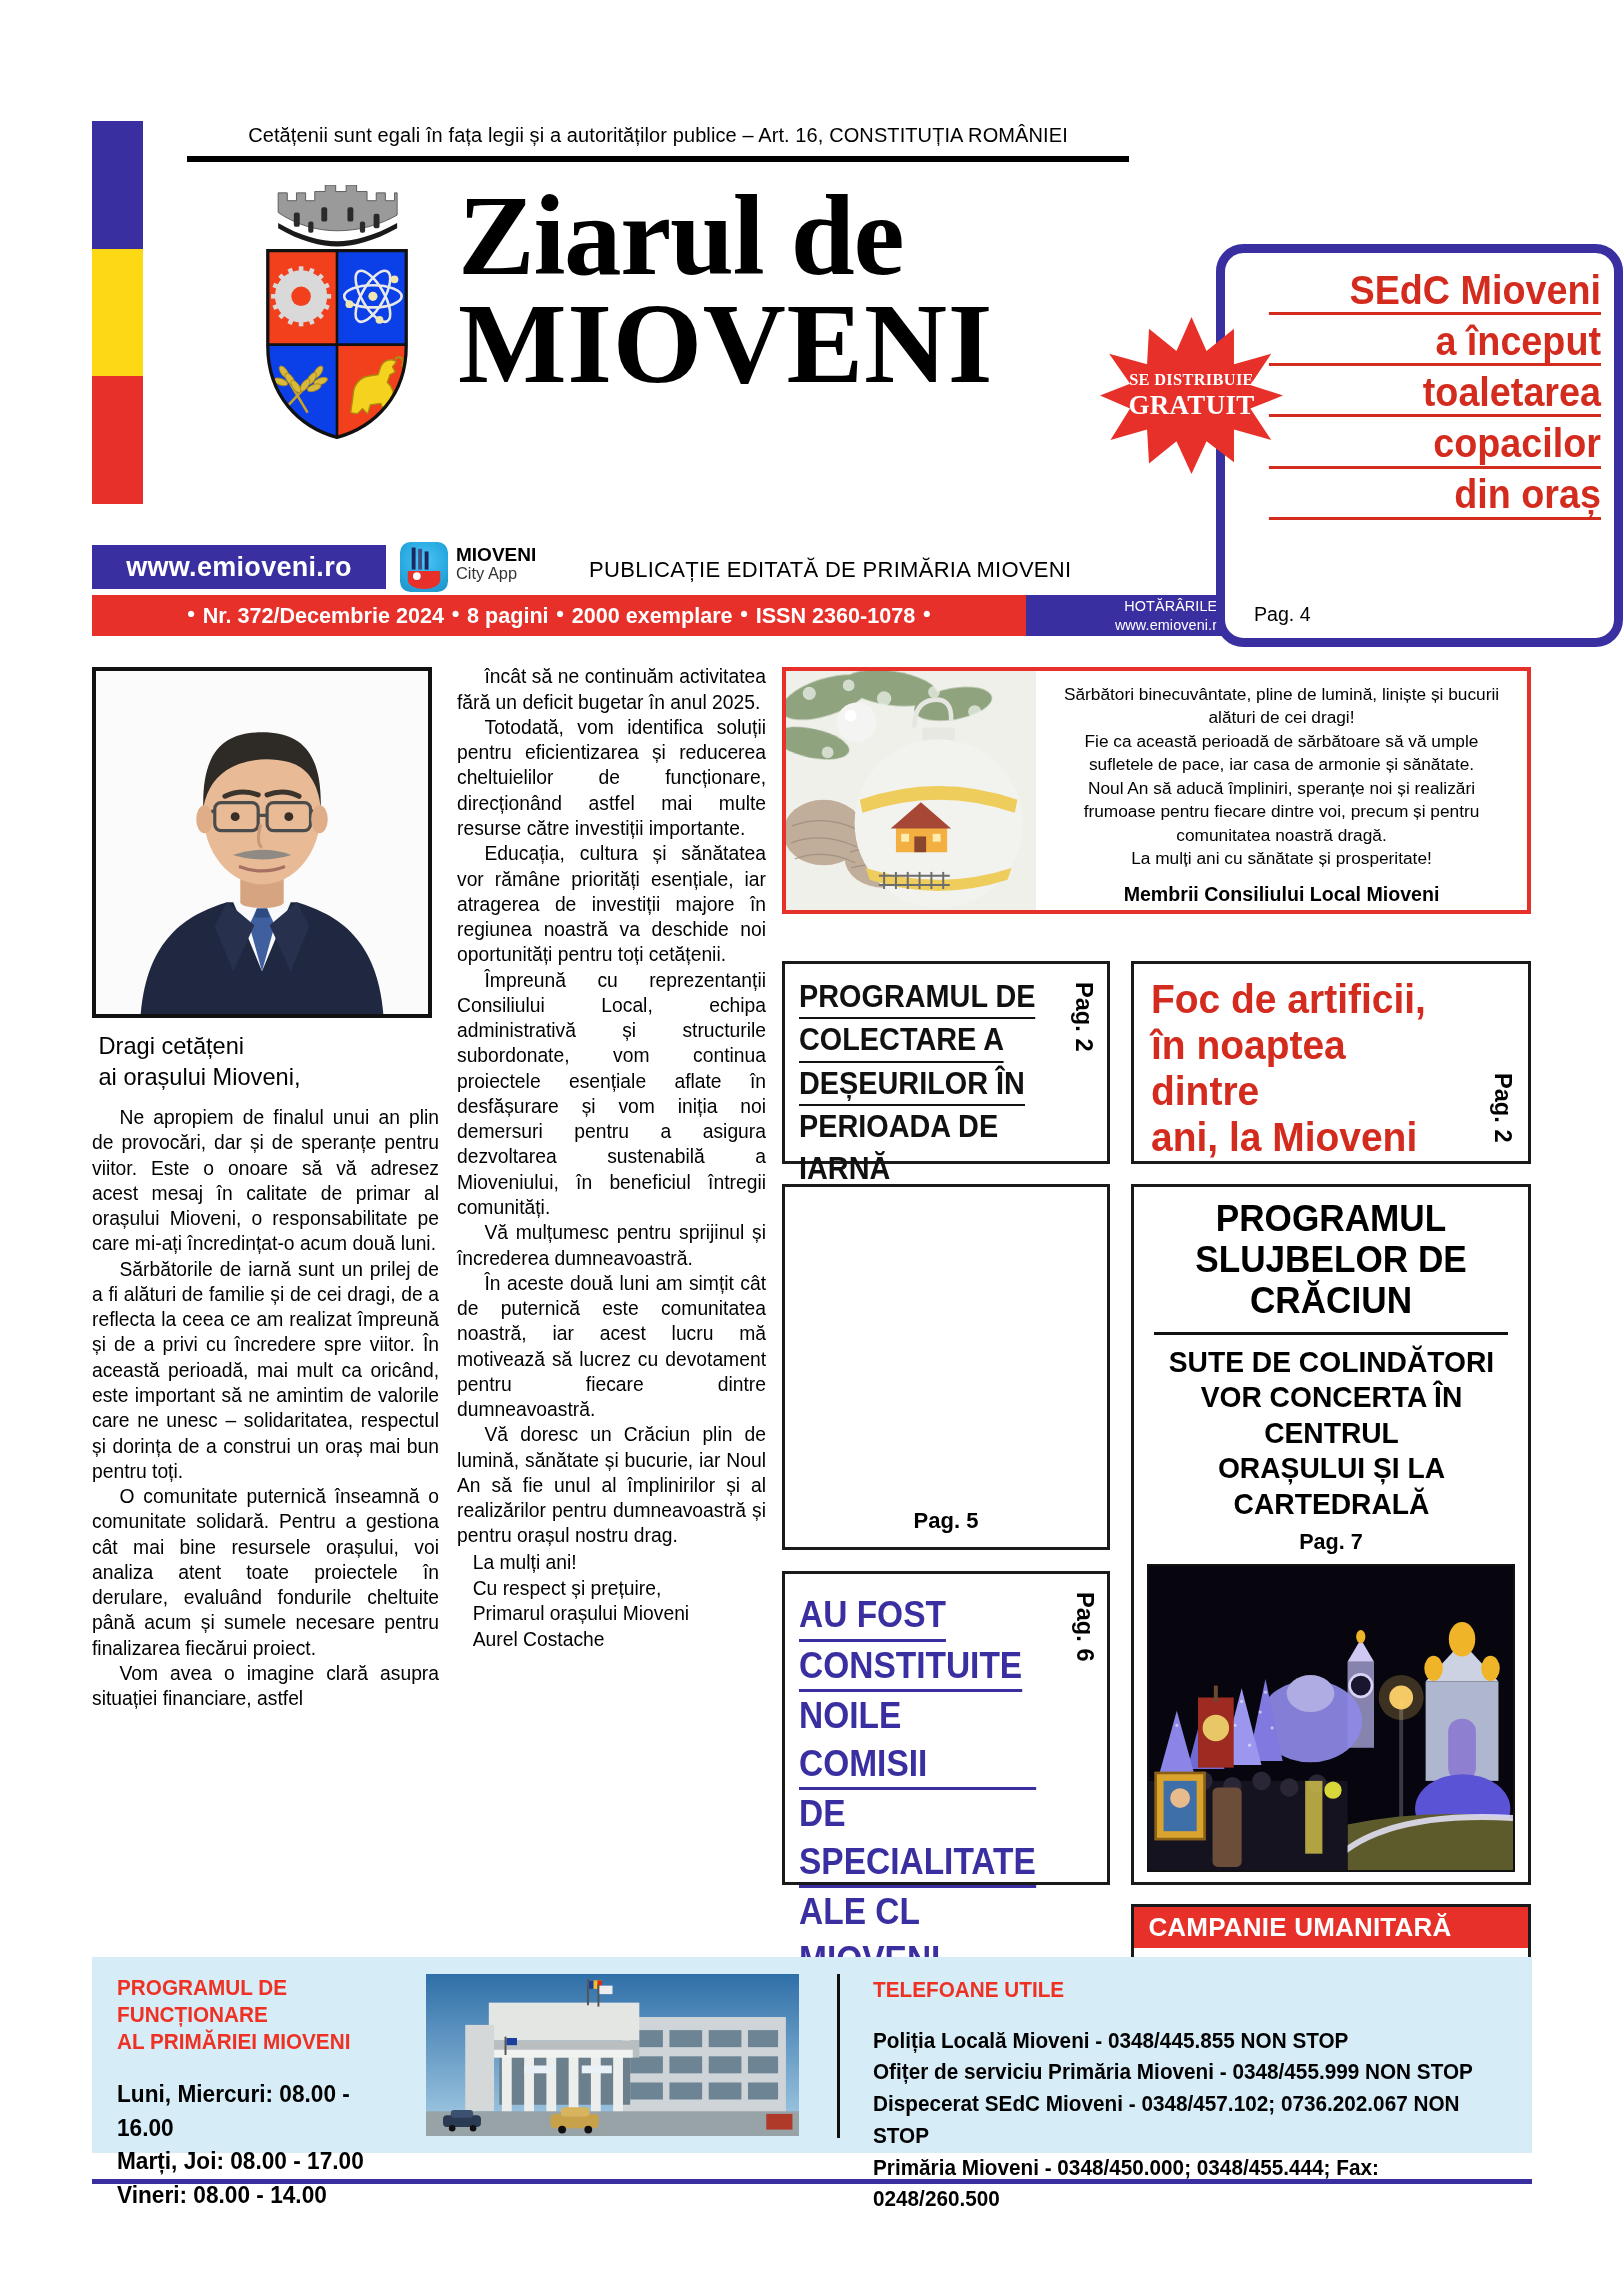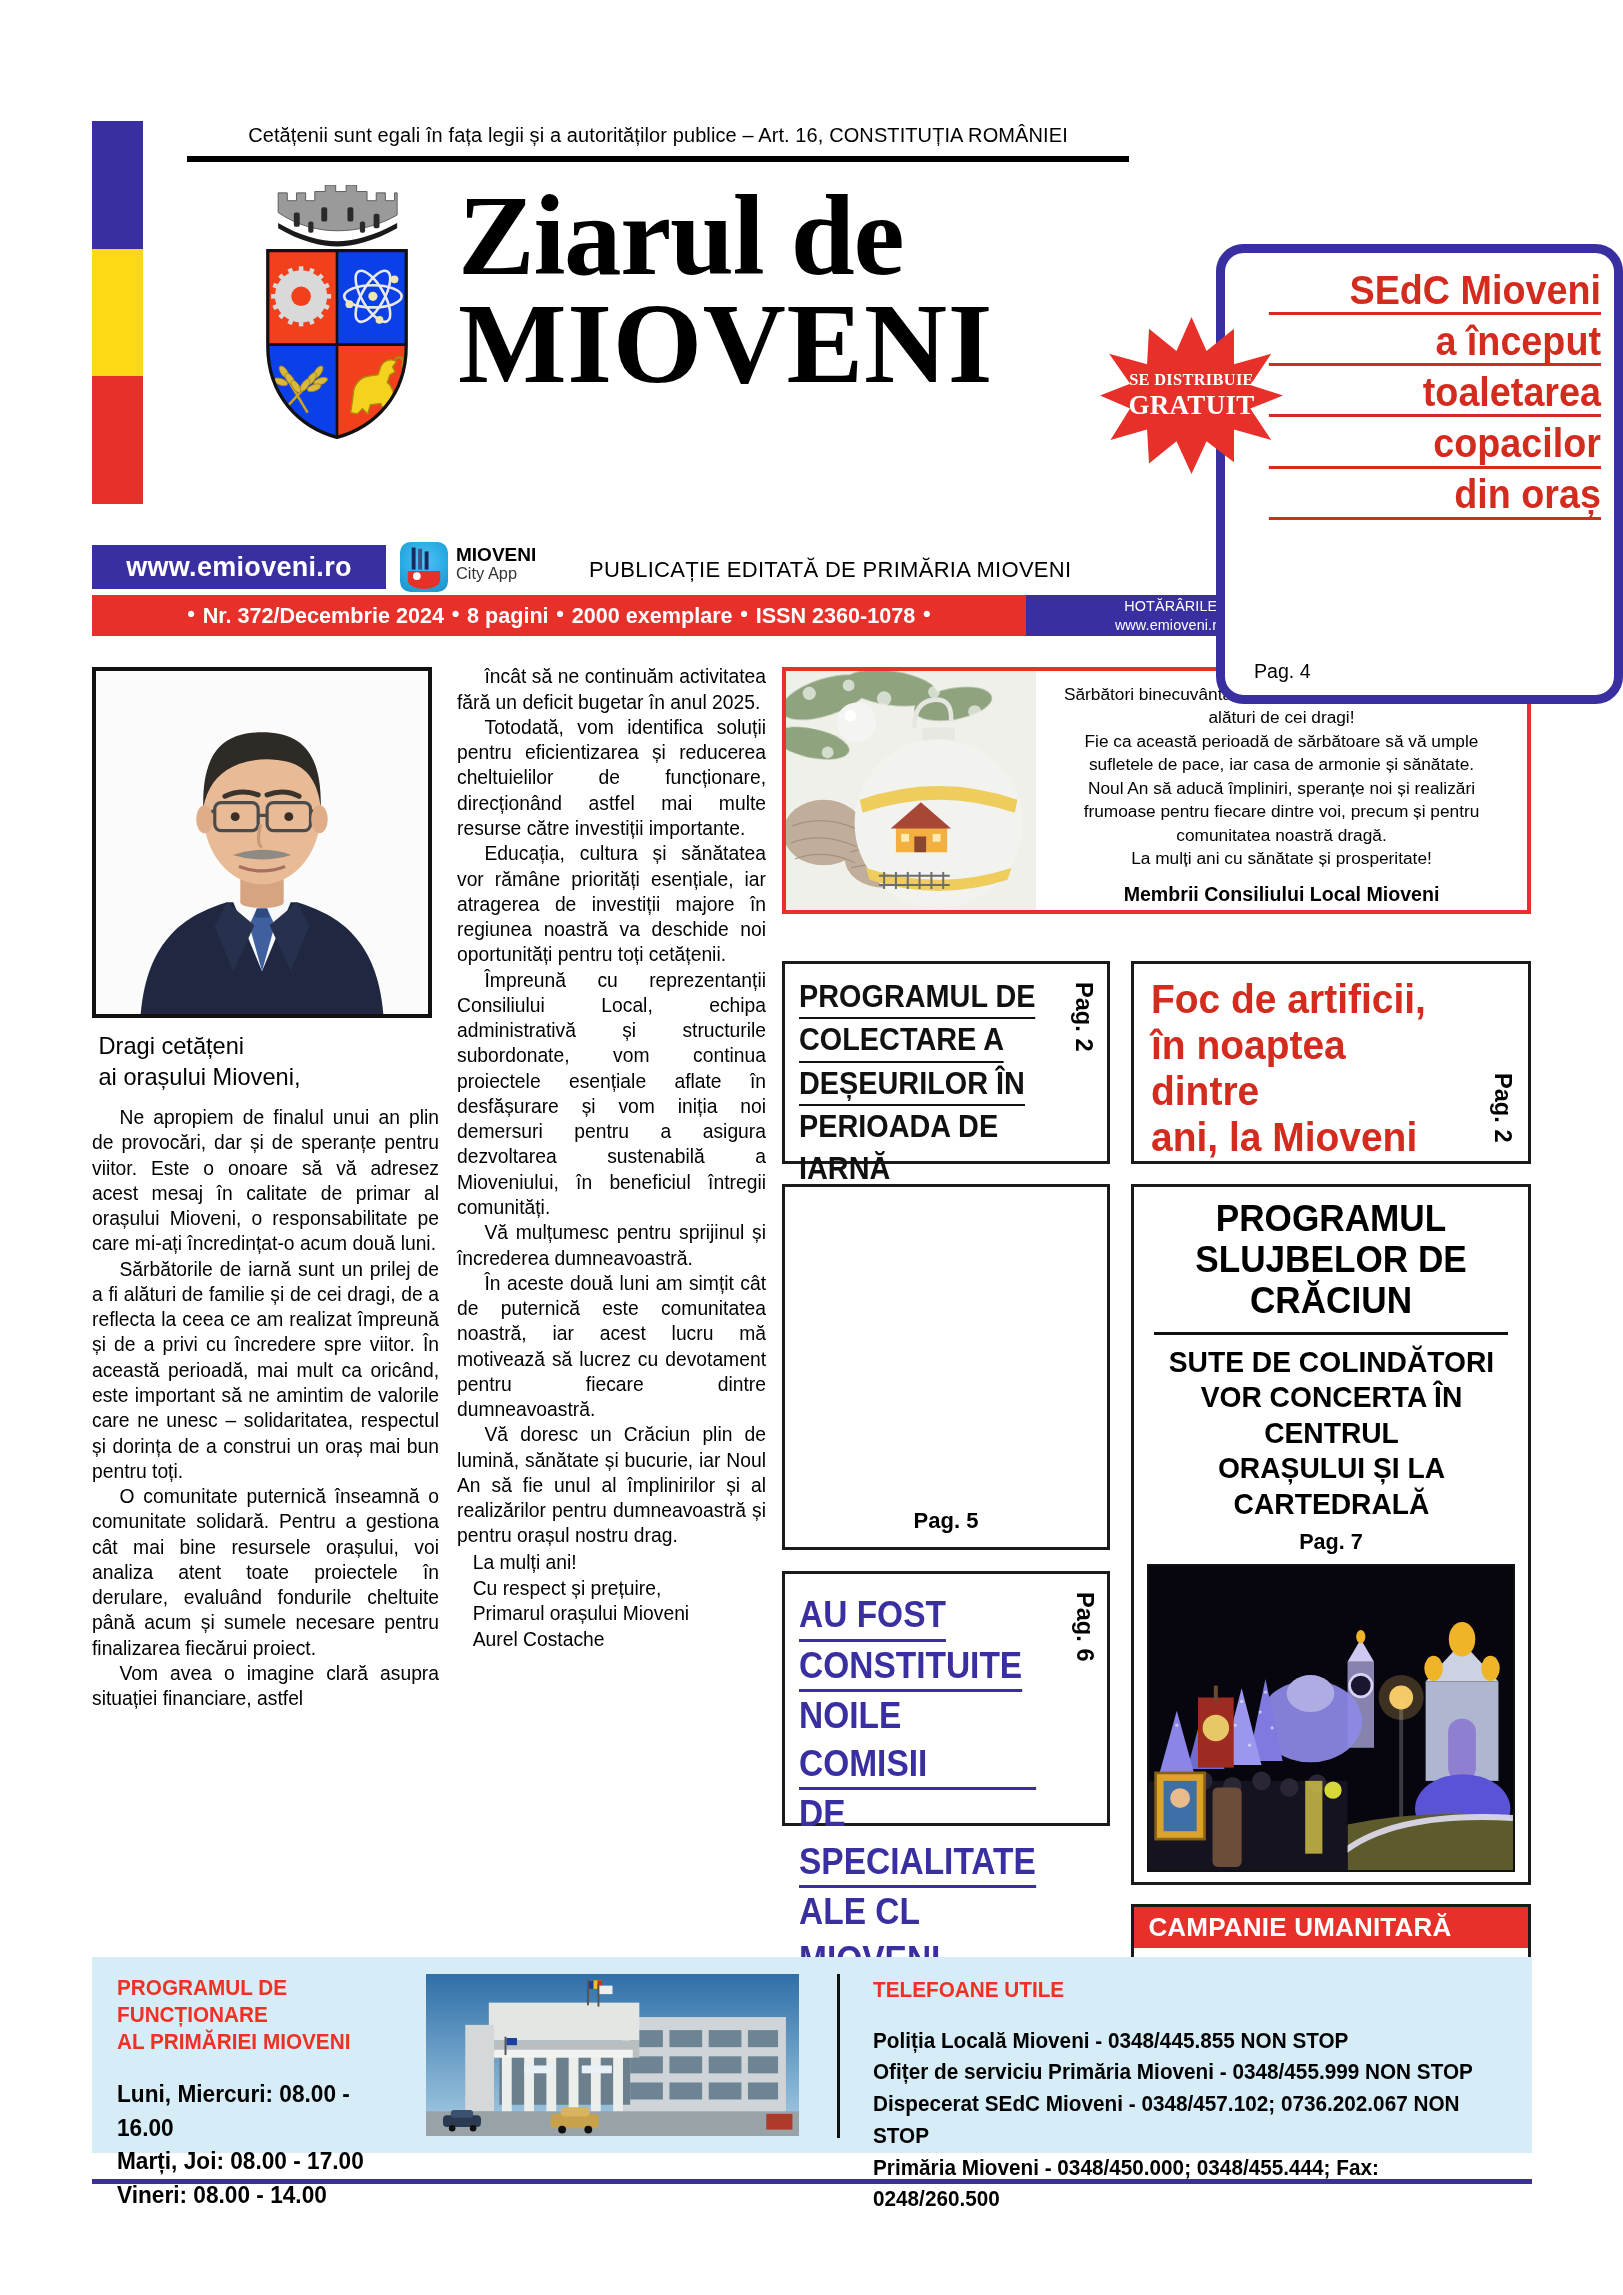--- a/index.html
+++ b/index.html
@@ -40,21 +40,21 @@
   
   .burst { position: absolute; left: 1008px; top: 196px; width: 183px; height: 157px; z-index: 6; }
   .burst-txt { position: absolute; inset: 0; display: flex; flex-direction: column;
                align-items: center; justify-content: center; color: #fff;
                font-family: "Liberation Serif", serif; font-weight: bold; z-index: 7;
                pointer-events: none; }
   .burst-txt .l1 { font-size: 16.4px; letter-spacing: 0.3px; }
   .burst-txt .l2 { font-size: 27px; letter-spacing: 0.3px; margin-top: 0.7px; }
 
   
-  .promo { position: absolute; left: 1124px; top: 123px; width: 407px; height: 460px;
+  .promo { position: absolute; left: 1124px; top: 123px; width: 407px; height: 403px;
            border: 9.2px solid #3a2fa0; border-radius: 27.5px; background: #fff; z-index: 4; }
   .promo-lines { position: absolute; right: 13px; top: 15.7px; width: 361px; text-align: right; }
   .promo-lines div { color: #d42b1f; font-family: "Liberation Sans Narrow","Liberation Sans",sans-serif;
                      font-weight: bold; font-size: 41px; line-height: 1.03;
                      border-bottom: 3.3px solid #d42b1f; padding-bottom: 1.3px; margin-bottom: 4.6px;
                      transform: scaleX(0.92); transform-origin: right center; white-space: nowrap; }
   .promo-pag { position: absolute; left: 29px; bottom: 11.8px; font-size: 19.6px; font-weight: normal; }
 
   
   .webbar { position: absolute; left: 92px; top: 545px; width: 1440px; height: 44px; }
@@ -120,21 +120,21 @@
   .box-alesi { left: 690px; top: 517px; width: 328px; height: 366px; }
   .box-alesi .hl { position: absolute; left: 0; right: 0; top: 9.2px; color: #d42b1f;
                    text-align: center;
                    font-family: "Liberation Sans Narrow","Liberation Sans",sans-serif; font-weight: bold;
                    font-size: 36px; line-height: 1.28; }
   .box-alesi .hl span { display: inline-block; border-bottom: 3.3px solid #d42b1f;
                         transform: scaleX(0.94); }
   .box-alesi .pag { position: absolute; left: 0; right: 0; bottom: 13px; text-align: center;
                     font-size: 22px; font-weight: bold; }
 
-  .box-comisii { left: 690px; top: 904px; width: 328px; height: 255px; }
+  .box-comisii { left: 690px; top: 904px; width: 328px; height: 314px; }
   .box-comisii .hl { position: absolute; left: 14.4px; top: 17px; width: 255px; color: #3a2fa0;
                      font-family: "Liberation Sans Narrow","Liberation Sans",sans-serif; font-weight: bold;
                      font-size: 36px; line-height: 1.32; }
   .box-comisii .hl span { display: inline-block; border-bottom: 3.3px solid #3a2fa0;
                           transform: scaleX(0.93); transform-origin: left center; }
   .box-comisii .pag-v { right: 9.2px; top: 18.3px; }
 
   
   .box-foc { left: 1039px; top: 294px; width: 400px; height: 203px; }
   .box-foc .hl { position: absolute; left: 17px; top: 13px; width: 321px; color: #d42b1f;

